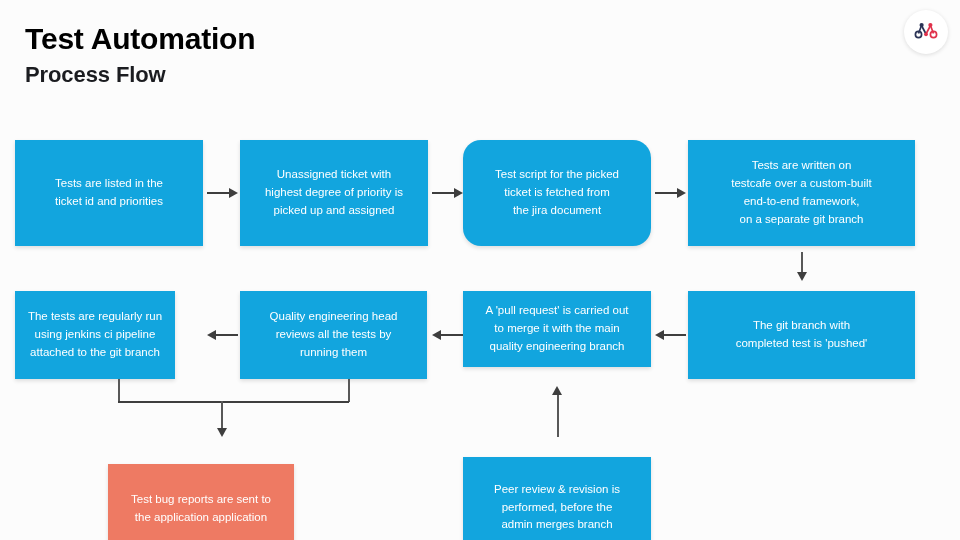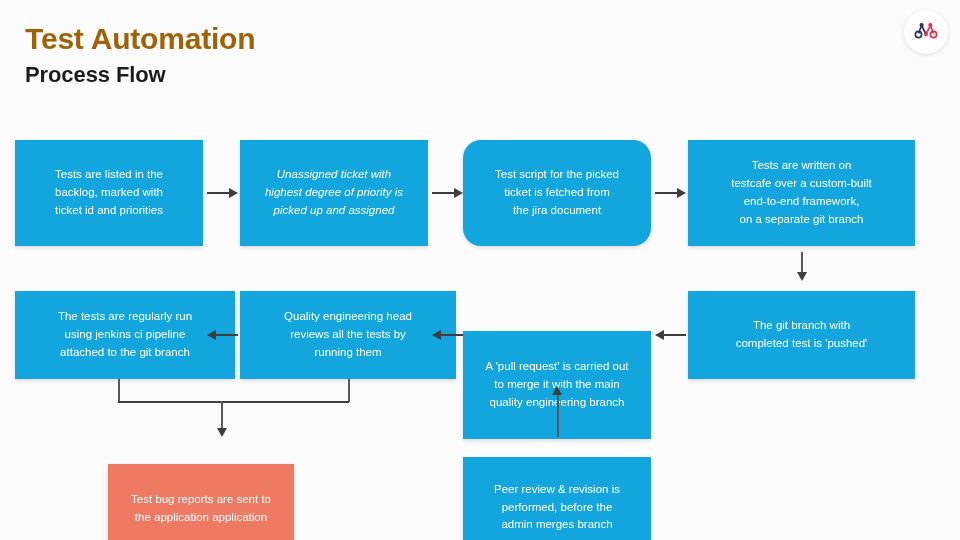--- a/index.html
+++ b/index.html
@@ -7,21 +7,21 @@
     width: 960px; height: 540px;
     background: #fcfcfc;
     font-family: "Liberation Sans", sans-serif;
     overflow: hidden;
   }
   #stage { position: relative; width: 960px; height: 540px; background: #fcfcfc; }
 
   
   .title {
     position: absolute; left: 25px; top: 22px;
-    font-size: 30px; font-weight: bold; color: #a16207;
+    font-size: 30px; font-weight: bold; color: #000000;
     letter-spacing: -0.2px; line-height: 1.1;
   }
   .subtitle {
     position: absolute; left: 25px; top: 62px;
     font-size: 22px; font-weight: 700; color: #1b1c20;
     letter-spacing: -0.1px; line-height: 1.2;
   }
 
   
   .logo-badge {
@@ -95,25 +95,24 @@
       <circle cx="10.6" cy="8" r="2.1" fill="#2b3356"></circle>
       <circle cx="15" cy="17.3" r="1.9" fill="#e0314b"></circle>
       <circle cx="19.4" cy="8" r="2.1" fill="#e0314b"></circle>
       <circle cx="22.5" cy="17.5" r="3.1" fill="none" stroke="#e0314b" stroke-width="1.7"></circle>
     </svg>
   </div>
 
   <div class="box blue" style="left:15px;  top:140px; width:188px; height:106px;">
     <div class="txt">
         <div><span>Tests are listed in the</span></div>
-        <div><span>backlog, marked with</span></div>
         <div><span>ticket id and priorities</span></div>
       </div>
   </div>
-  <div class="box blue" style="left:240px; top:140px; width:188px; height:106px;font-style:italic;">
+  <div class="box blue" style="left:240px; top:140px; width:188px; height:106px;">
     <div class="txt">
         <div><span>Unassigned ticket with</span></div>
         <div><span>highest degree of priority is</span></div>
         <div><span>picked up and assigned</span></div>
       </div>
   </div>
   <div class="box blue" style="left:463px; top:140px; width:188px; height:106px;border-radius:18px;">
     <div class="txt">
         <div><span>Test script for the picked</span></div>
         <div><span>ticket is fetched from</span></div>
@@ -134,35 +133,35 @@
 
   <div class="conn h-line" style="left:432px; top:192px; width:22px;"></div>
   <div class="conn arrow-r" style="left:454px; top:188px;"></div>
 
   <div class="conn h-line" style="left:655px; top:192px; width:22px;"></div>
   <div class="conn arrow-r" style="left:677px; top:188px;"></div>
 
   <div class="conn v-line" style="left:801px; top:252px; height:21px;"></div>
   <div class="conn arrow-d" style="left:797px; top:272px;"></div>
 
-  <div class="box blue" style="left:15px;  top:291px; width:220px; height:88px;">
+  <div class="box blue" style="left:15px;  top:291px; width:160px; height:88px;">
     <div class="txt">
         <div><span>The tests are regularly run</span></div>
         <div><span>using </span><b>jenkins ci pipeline</b></div>
         <div><span>attached to the git branch</span></div>
       </div>
   </div>
-  <div class="box blue" style="left:240px; top:291px; width:216px; height:88px;">
+  <div class="box blue" style="left:240px; top:291px; width:187px; height:88px;">
     <div class="txt">
         <div><span>Quality engineering head</span></div>
         <div><span>reviews all the tests by</span></div>
         <div><span>running them</span></div>
       </div>
   </div>
-  <div class="box blue" style="left:463px; top:291px; width:188px; height:108px;margin-top:40px;">
+  <div class="box blue" style="left:463px; top:291px; width:188px; height:76px;">
     <div class="txt">
         <div><span>A '</span><b>pull request</b><span>' is carried out</span></div>
         <div><span>to merge it with the main</span></div>
         <div><span>quality engineering branch</span></div>
       </div>
   </div>
   <div class="box blue" style="left:688px; top:291px; width:227px; height:88px;justify-content:flex-end;">
     <div class="txt">
         <div><span>The git branch with</span></div>
         <div><span>completed test is '</span><b>pushed</b><span>'</span></div>

